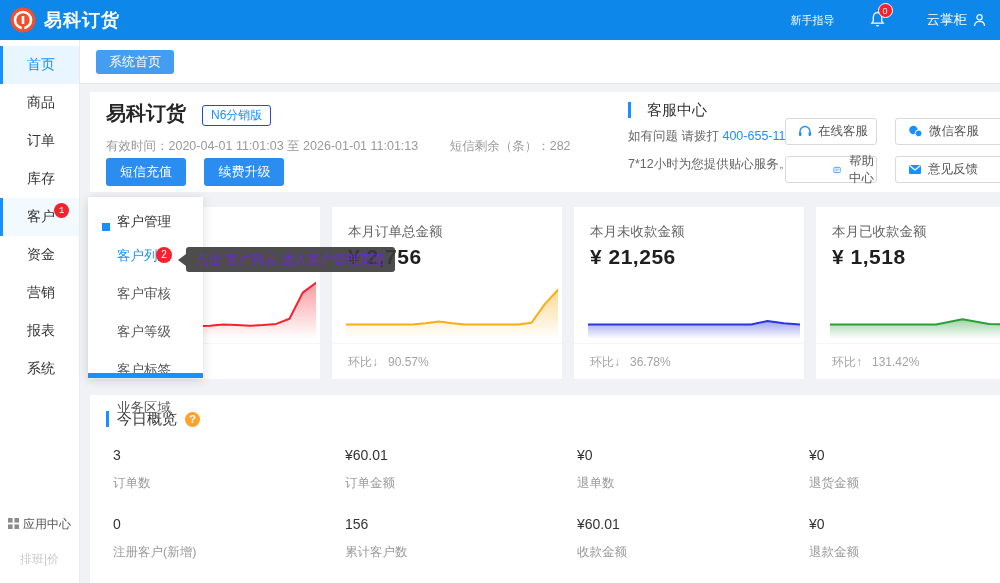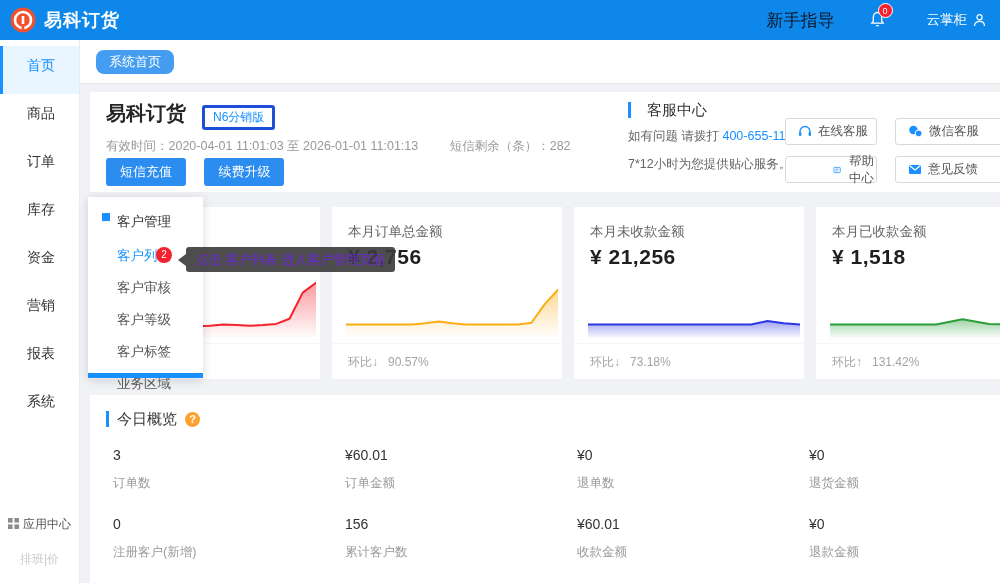--- a/index.html
+++ b/index.html
@@ -4,50 +4,50 @@
 <style>
   * { margin:0; padding:0; box-sizing:border-box; }
   html,body { width:1000px; height:583px; overflow:hidden; }
   body { position:relative; background:#f0f2f5; font-family:"Liberation Sans","DejaVu Sans",sans-serif; color:#333; }
 
   
   #header { position:absolute; left:0; top:0; width:1000px; height:40px; background:#0d87ea; z-index:50; }
   .logo { position:absolute; left:10px; top:7px; width:26px; height:26px; }
   .brand { position:absolute; left:44px; top:0; line-height:40px; color:#fff; font-size:18px; font-weight:bold; letter-spacing:1px; }
   .hright { position:absolute; right:14px; top:0; height:40px; display:flex; align-items:center; }
-  .hlink { color:#0f172a; font-size:17px; cursor:pointer; }
+  .hlink { color:#ffffff; font-size:11px; cursor:pointer; }
   .bell-wrap { position:relative; margin-left:34px; margin-right:40px; width:18px; height:20px; }
   .bell-badge { position:absolute; top:-7px; left:9px; min-width:15px; height:15px; line-height:15px; border-radius:8px; background:#f5222d; border:1px solid #fff; color:#fff; font-size:9px; text-align:center; padding:0 2px; }
   .account { display:flex; align-items:center; color:#fff; font-size:13.5px; cursor:pointer; }
   .account svg { margin-left:6px; }
 
   
   #sidebar { position:absolute; left:0; top:40px; width:80px; height:543px; background:#fff; border-right:1px solid #ebebeb; z-index:20; }
-  .side-item { position:relative; height:48px; line-height:38px; text-align:center; font-size:14px; color:#333; border-left:3px solid transparent; cursor:pointer; }
+  .side-item { position:relative; height:38px; line-height:38px; text-align:center; font-size:14px; color:#333; border-left:3px solid transparent; cursor:pointer;font-family:Liberation Mono, monospace; }
   .side-item:first-child { margin-top:6px; }
   .side-item.active { color:#1890ff; background:#e9f5ff; border-left-color:#1890ff; }
   .side-item.open { background:#f2f9ff; border-left-color:#1890ff; }
   .side-badge { position:absolute; left:51px; top:5px; min-width:15px; height:15px; line-height:15px; border-radius:8px; background:#f5222d; color:#fff; font-size:9.5px; text-align:center; padding:0 2px; }
   .app-center { position:absolute; left:0; right:0; top:476px; text-align:center; font-size:12px; color:#555; cursor:pointer; }
   .app-center svg { vertical-align:-1px; margin-right:4px; }
   .side-partial { position:absolute; left:0; right:0; top:511px; text-align:center; font-size:12px; color:#c9c9c9; }
 
   
   #tabbar { position:absolute; left:80px; top:40px; width:920px; height:44px; background:#fff; border-bottom:1px solid #e8e8e8; }
-  .tab { display:inline-block; margin:10px 0 0 16px; padding:3px 13px; background:#459df2; color:#fff; font-size:13px; border-radius:8px; cursor:pointer; }
+  .tab { display:inline-block; margin:10px 0 0 16px; padding:3px 13px; background:#459df2; color:#fff; font-size:13px; border-radius:3px; cursor:pointer; }
 
   
   #content { position:absolute; left:80px; top:84px; width:920px; height:499px; }
 
   .panel { position:absolute; background:#fff; }
 
   
   #info-panel { left:10px; top:8px; width:956px; height:100px; }
   .ip-title { position:absolute; left:16px; top:8px; font-size:20px; font-weight:bold; color:#262626; }
-  .ip-badge { position:absolute; left:112px; top:13px; font-size:12px; color:#1890ff; border:3px solid #1d4ed8; border-radius:3px; padding:1px 8px; }
+  .ip-badge { position:absolute; left:112px; top:13px; font-size:12px; color:#1890ff; border:1px solid #1d4ed8; border-radius:3px; padding:1px 8px; }
   .ip-meta { position:absolute; left:16px; top:46px; font-size:12.5px; color:#999; }
   .ip-meta span { margin-right:28px; }
   .ip-btns { position:absolute; left:16px; top:66px; }
   .blue-btn { display:inline-block; border:none; background:#2b8df0; color:#fff; font-size:13px; padding:5px 14px; border-radius:3px; cursor:pointer; font-family:inherit; }
   .blue-btn + .blue-btn { margin-left:14px; }
 
   .svc-title { position:absolute; left:538px; top:10px; font-size:15px; color:#333; border-left:3px solid #1890ff; padding-left:16px; line-height:16px; }
   .svc-line { position:absolute; left:538px; font-size:12.5px; color:#666; }
   .svc-phone { color:#1890ff; cursor:pointer; }
   .svc-btn { position:absolute; height:27px; display:flex; align-items:center; justify-content:flex-start; gap:6px; padding-left:12px; background:#fff; border:1px solid #d9d9d9; border-radius:3px; font-size:12.5px; color:#555; cursor:pointer; font-family:inherit; }
@@ -65,26 +65,26 @@
   #today-panel { left:10px; top:311px; width:956px; height:210px; }
   .tp-head { position:absolute; left:16px; top:16px; display:flex; align-items:center; }
   .tp-title { font-size:15px; color:#333; border-left:3px solid #1890ff; padding-left:8px; line-height:16px; }
   .q-icon { margin-left:8px; width:15px; height:15px; border-radius:50%; background:#ffa22d; color:#fff; font-size:11px; font-weight:bold; text-align:center; line-height:15px; cursor:pointer; }
   .tp-grid { position:absolute; left:23px; top:52px; display:grid; grid-template-columns:repeat(4,232px); row-gap:24px; }
   .cell .val { font-size:14px; color:#333; }
   .cell .lab { font-size:12.5px; color:#9b9b9b; margin-top:12px; }
 
   
   #dropdown { position:absolute; left:88px; top:197px; width:115px; height:181px; background:#fff; box-shadow:0 2px 10px rgba(0,0,0,.15); z-index:30; }
-  .dd-header { display:flex; align-items:flex-start; margin:16px 0 0 14px; }
+  .dd-header { display:flex; align-items:flex-end; margin:16px 0 0 14px; }
   .dd-sq { width:8px; height:8px; background:#1890ff; margin-right:7px; }
   .dd-header span { font-size:13.5px; color:#333; }
   .dd-items { margin-top:14px; }
   .dd-item { position:relative; height:22px; line-height:22px; padding-left:29px; font-size:13.5px; color:#555; cursor:pointer; }
-  .dd-item + .dd-item { margin-top:10px; }
+  .dd-item + .dd-item { margin-top:16px; }
   .dd-item.sel { color:#1890ff; }
   .dd-badge { position:absolute; left:68px; top:2px; min-width:16px; height:16px; line-height:16px; border-radius:8px; background:#f5222d; color:#fff; font-size:10px; text-align:center; z-index:2; }
   .dd-bar { position:absolute; left:0; right:0; bottom:0; height:5px; background:#1890ff; cursor:pointer; }
 
   
   #tooltip { position:absolute; left:178px; top:247px; display:flex; align-items:center; z-index:40; }
   .tt-arrow { width:0; height:0; border-top:6px solid transparent; border-bottom:6px solid transparent; border-right:8px solid rgba(58,58,58,.9); }
   .tt-body { background:rgba(58,58,58,.9); color:#6d28d9; font-size:13px; line-height:19px; padding:3px 10px; border-radius:3px; white-space:nowrap; }
 </style>
 </head>
@@ -117,20 +117,24 @@
       </svg>
     </span>
   </div>
 </div>
 
 <div id="sidebar">
   <div class="side-item active"><span>首页</span></div>
   <div class="side-item"><span>商品</span></div>
   <div class="side-item"><span>订单</span></div>
   <div class="side-item"><span>库存</span></div>
+  <div class="side-item open">
+    <span>客户</span>
+    <span class="side-badge">1</span>
+  </div>
   <div class="side-item"><span>资金</span></div>
   <div class="side-item"><span>营销</span></div>
   <div class="side-item"><span>报表</span></div>
   <div class="side-item"><span>系统</span></div>
   <div class="app-center">
     <svg width="11" height="11" viewBox="0 0 12 12">
       <rect x="0" y="0" width="5" height="5" fill="#8c8c8c"></rect>
         <rect x="7" y="0" width="5" height="5" fill="#8c8c8c"></rect>
       <rect x="0" y="7" width="5" height="5" fill="#8c8c8c"></rect>
         <rect x="7" y="7" width="5" height="5" fill="#8c8c8c"></rect>
@@ -237,21 +241,21 @@
           <defs>
             <linearGradient id="grad2" x1="0" y1="0" x2="0" y2="1">
               <stop offset="0" stop-color="#2b36e0" stop-opacity="0.45"></stop>
               <stop offset="1" stop-color="#2b36e0" stop-opacity="0"></stop>
             </linearGradient>
           </defs>
           <polygon points="0.00,75.00 7.69,75.00 15.38,75.00 23.08,75.00 30.77,75.00 38.46,75.00 46.15,75.00 53.85,75.00 61.54,75.00 69.23,75.00 76.92,75.00 84.62,69.00 92.31,73.00 100.00,75.00 100,100 0,100" fill="url(#grad2)"></polygon>
           <polyline points="0.00,75.00 7.69,75.00 15.38,75.00 23.08,75.00 30.77,75.00 38.46,75.00 46.15,75.00 53.85,75.00 61.54,75.00 69.23,75.00 76.92,75.00 84.62,69.00 92.31,73.00 100.00,75.00" fill="none" stroke="#2b36e0" stroke-width="2" vector-effect="non-scaling-stroke" stroke-linejoin="round" stroke-linecap="round"></polyline>
         </svg>
       </div>
-    <div class="sc-foot"><span>环比↓</span><span class="tv">73.18%</span></div>
+    <div class="sc-foot"><span>环比↓</span><span class="tv">36.78%</span></div>
   </div>
   <div class="panel stat-card" style="left:736px;">
     <div class="sc-title">本月已收款金额</div>
     <div class="sc-value">¥ 1,518</div>
     <div class="sc-chart">
         <svg viewBox="0 0 100 100" preserveAspectRatio="none">
           <defs>
             <linearGradient id="grad3" x1="0" y1="0" x2="0" y2="1">
               <stop offset="0" stop-color="#2b9e3a" stop-opacity="0.45"></stop>
               <stop offset="1" stop-color="#2b9e3a" stop-opacity="0"></stop>

